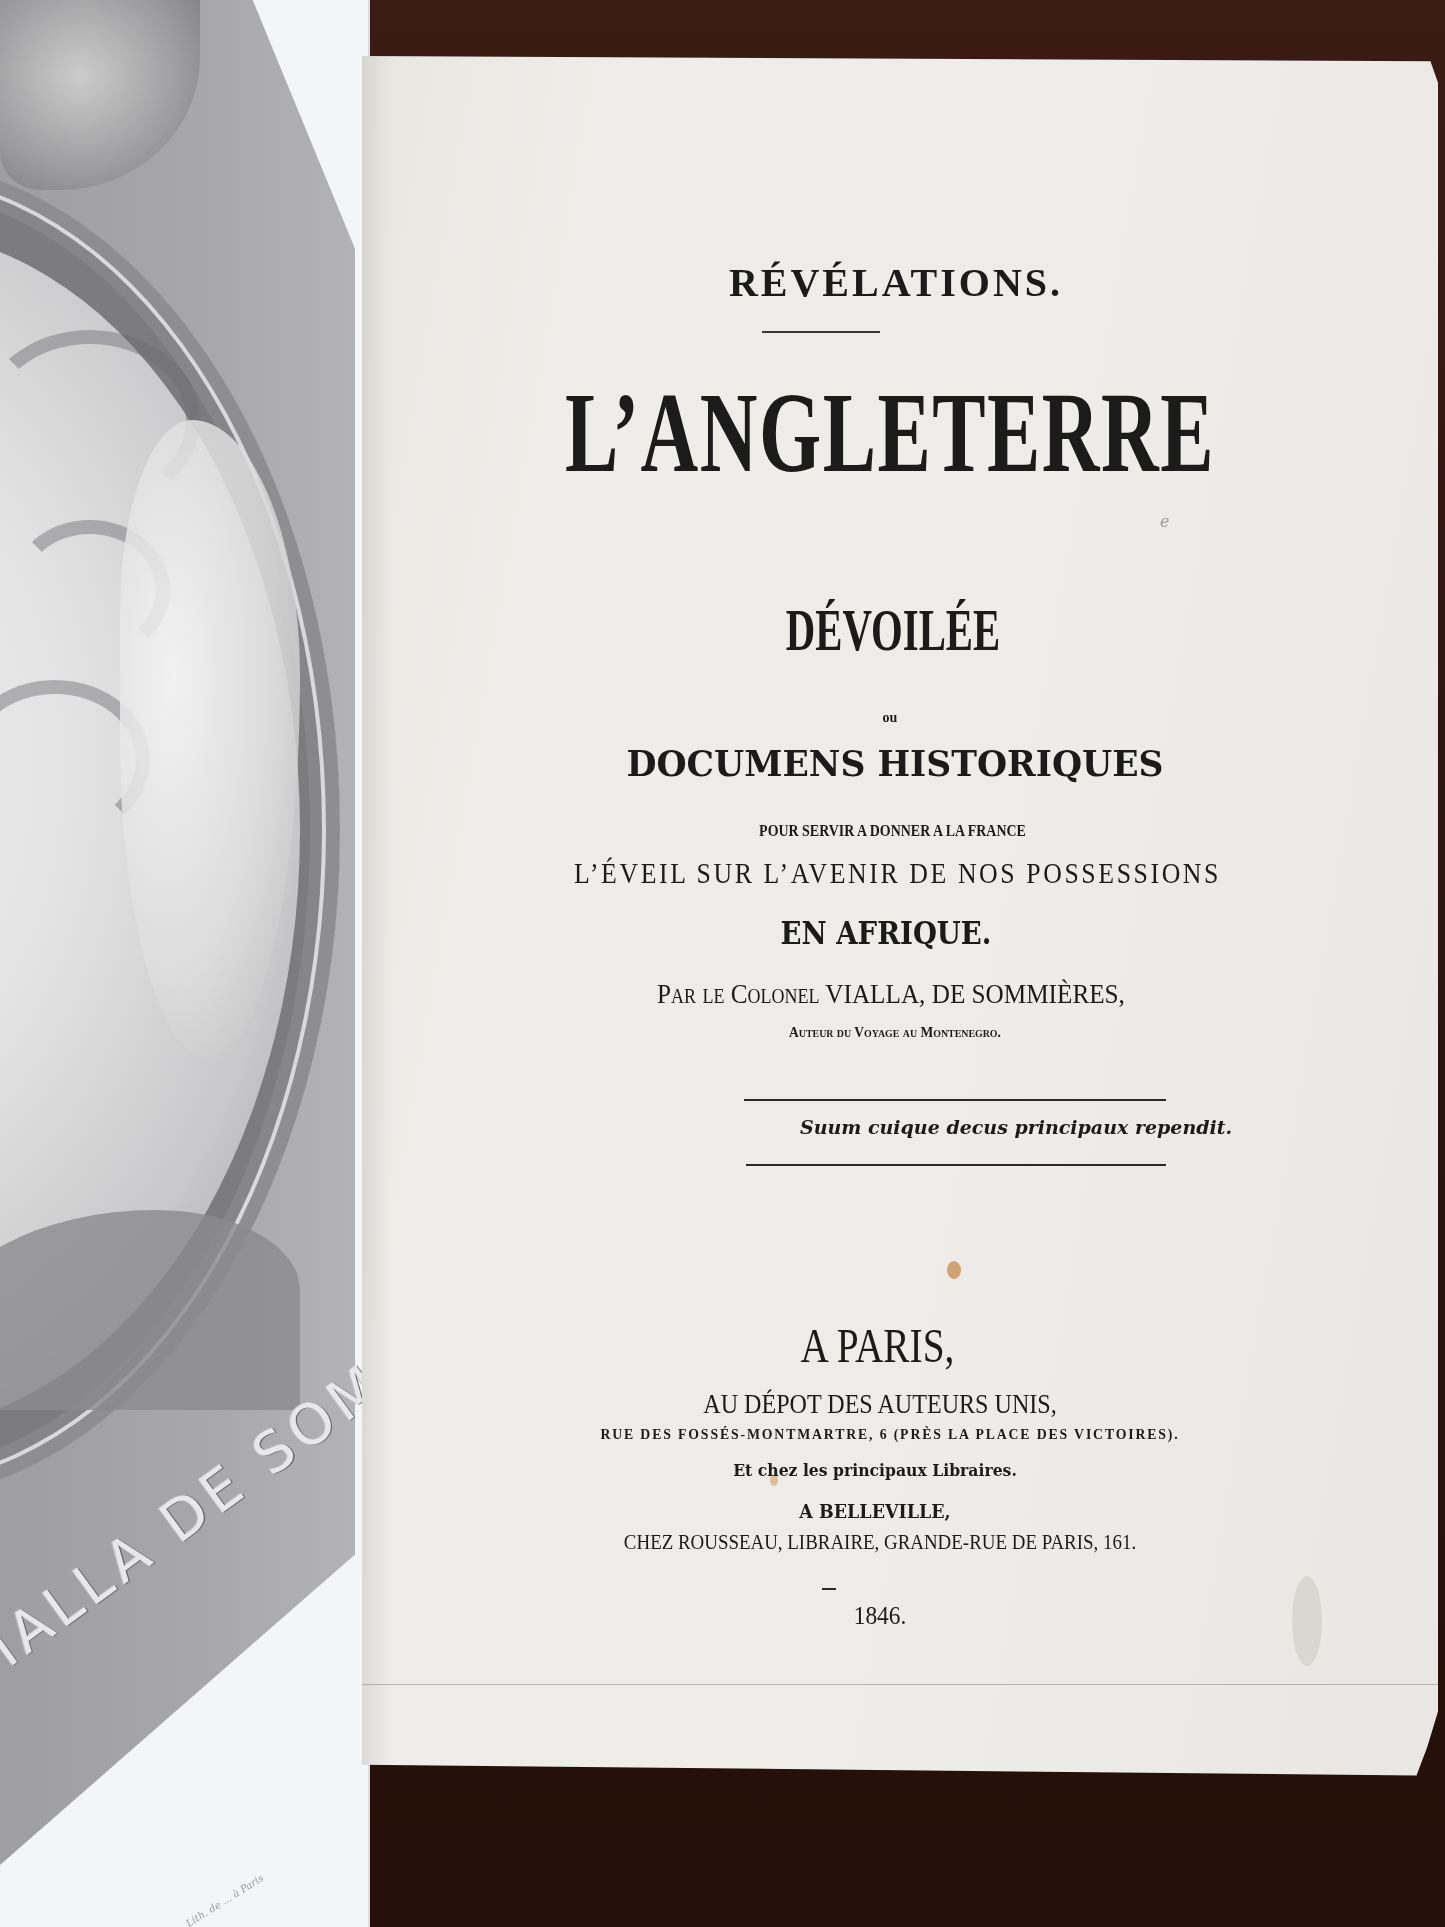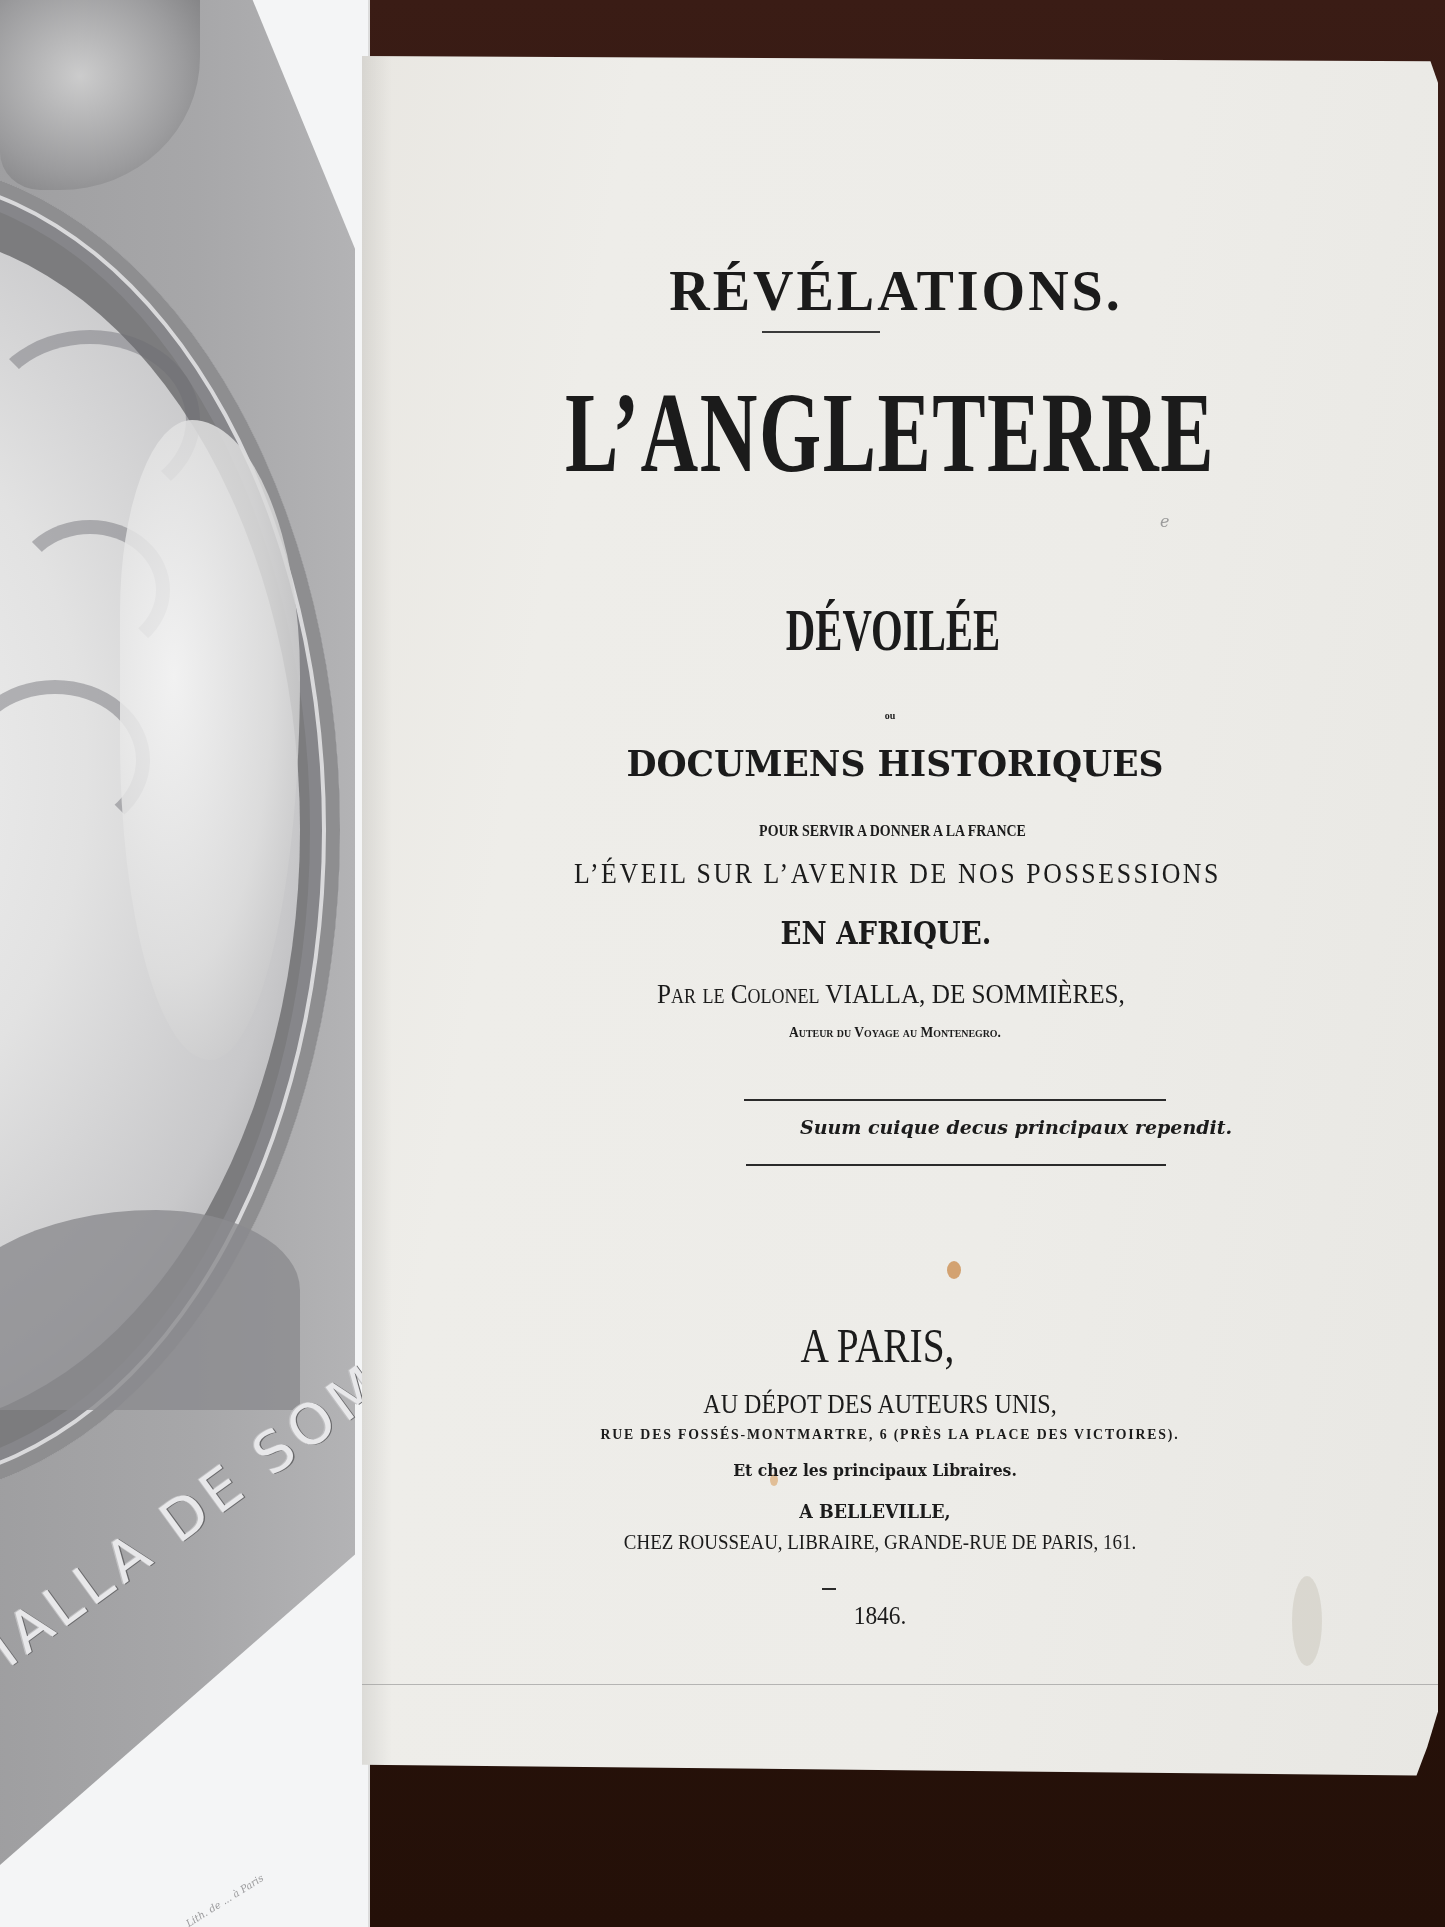--- a/index.html
+++ b/index.html
@@ -120,38 +120,38 @@
   }
   .foxing { position: absolute; border-radius: 50%; }
   .content {
     position: absolute; left: 0; top: 0; width: 100%;
     color: #1b1b1b;
   }
   .line {
     position: absolute; left: 0; right: 0; text-align: center; white-space: nowrap;
   }
   .ln-revelations {
-    top: 203px; font-size: 56px; font-weight: bold; letter-spacing: 3px;
+    top: 203px; font-size: 40px; font-weight: bold; letter-spacing: 3px;
     font-family: "Liberation Serif", serif; left: -8px;
   }
   .rule-short {
     position: absolute; top: 275px; left: 400px; width: 118px; height: 2px; background: #3a3a3a;
   }
   .ln-angleterre {
     top: 312px; font-size: 108px; font-weight: bold;
     font-family: "Liberation Serif", serif;
     transform: scaleX(0.74) scaleY(1.05); transform-origin: center top;
     letter-spacing: 2px; left: -20px;
   }
   .ln-devoilee {
     top: 540px; font-size: 60px; font-weight: bold;
     font-family: "Liberation Serif", serif;
     transform: scaleX(0.68); transform-origin: center top; left: -14px;
   }
-  .ln-ou { top: 654px; font-size: 10px; font-weight: bold; left: -20px; font-family: "Liberation Serif", serif; text-align: center; }
+  .ln-ou { top: 654px; font-size: 14px; font-weight: bold; left: -20px; font-family: "Liberation Serif", serif; text-align: center; }
   .ln-documens {
     top: 686px; font-size: 36px; font-weight: bold;
     font-family: "DejaVu Serif", serif; letter-spacing: 0px; left: -10px;
     transform: scaleX(0.96);
   }
   .ln-pour {
     top: 765px; font-size: 17px; font-weight: bold;
     font-family: "Liberation Serif", serif; left: -15px;
     transform: scaleX(0.82);
   }

